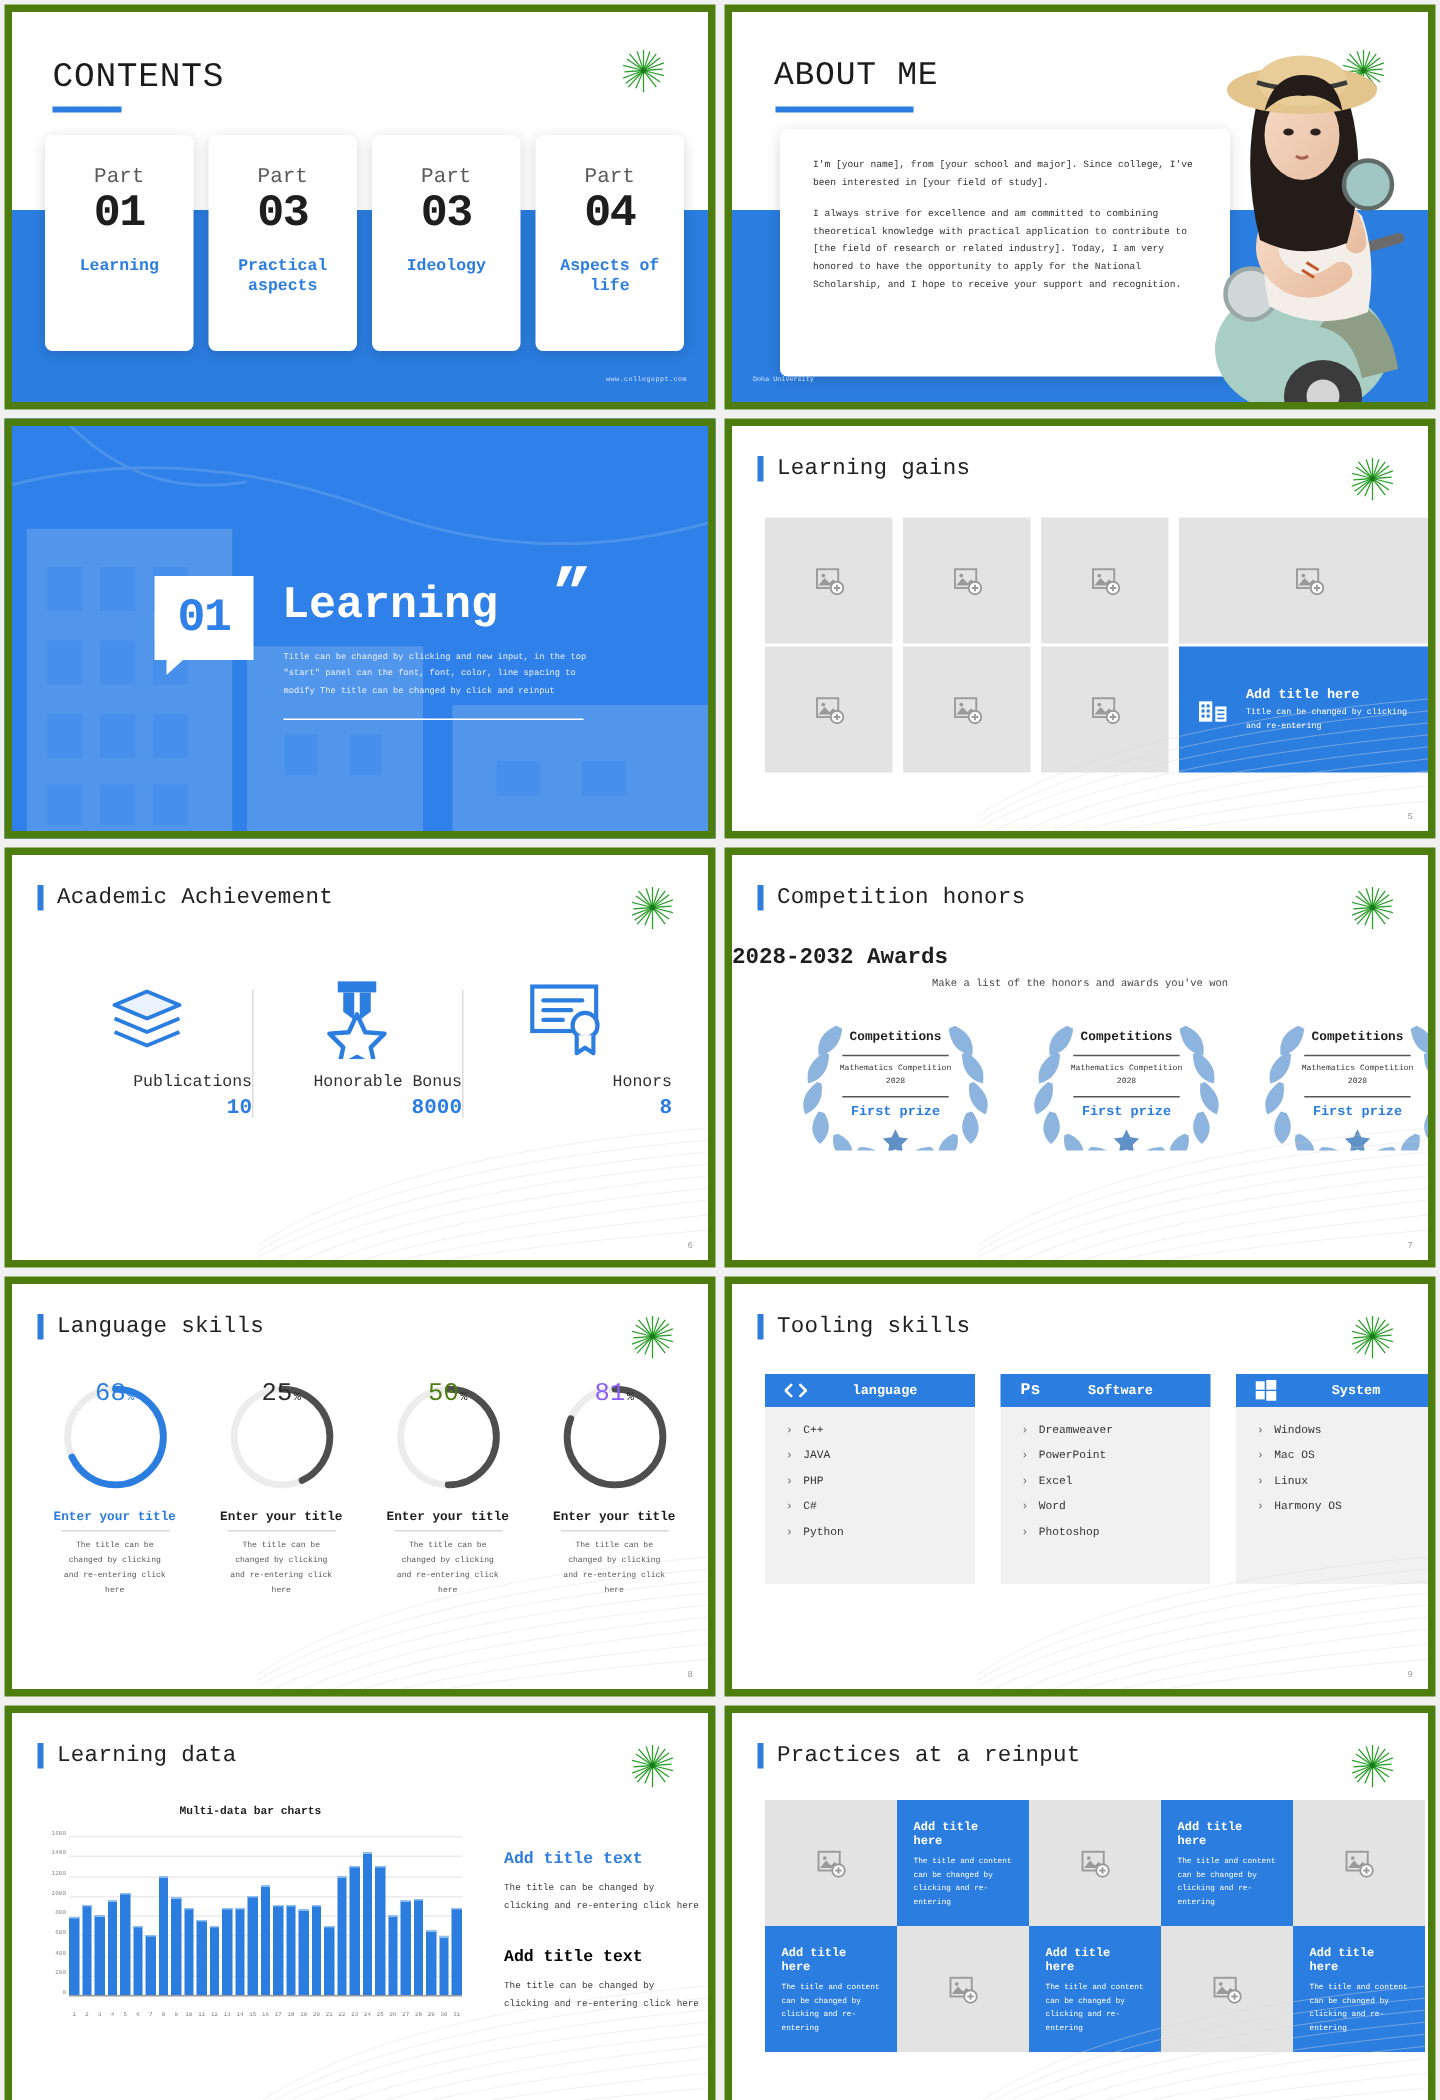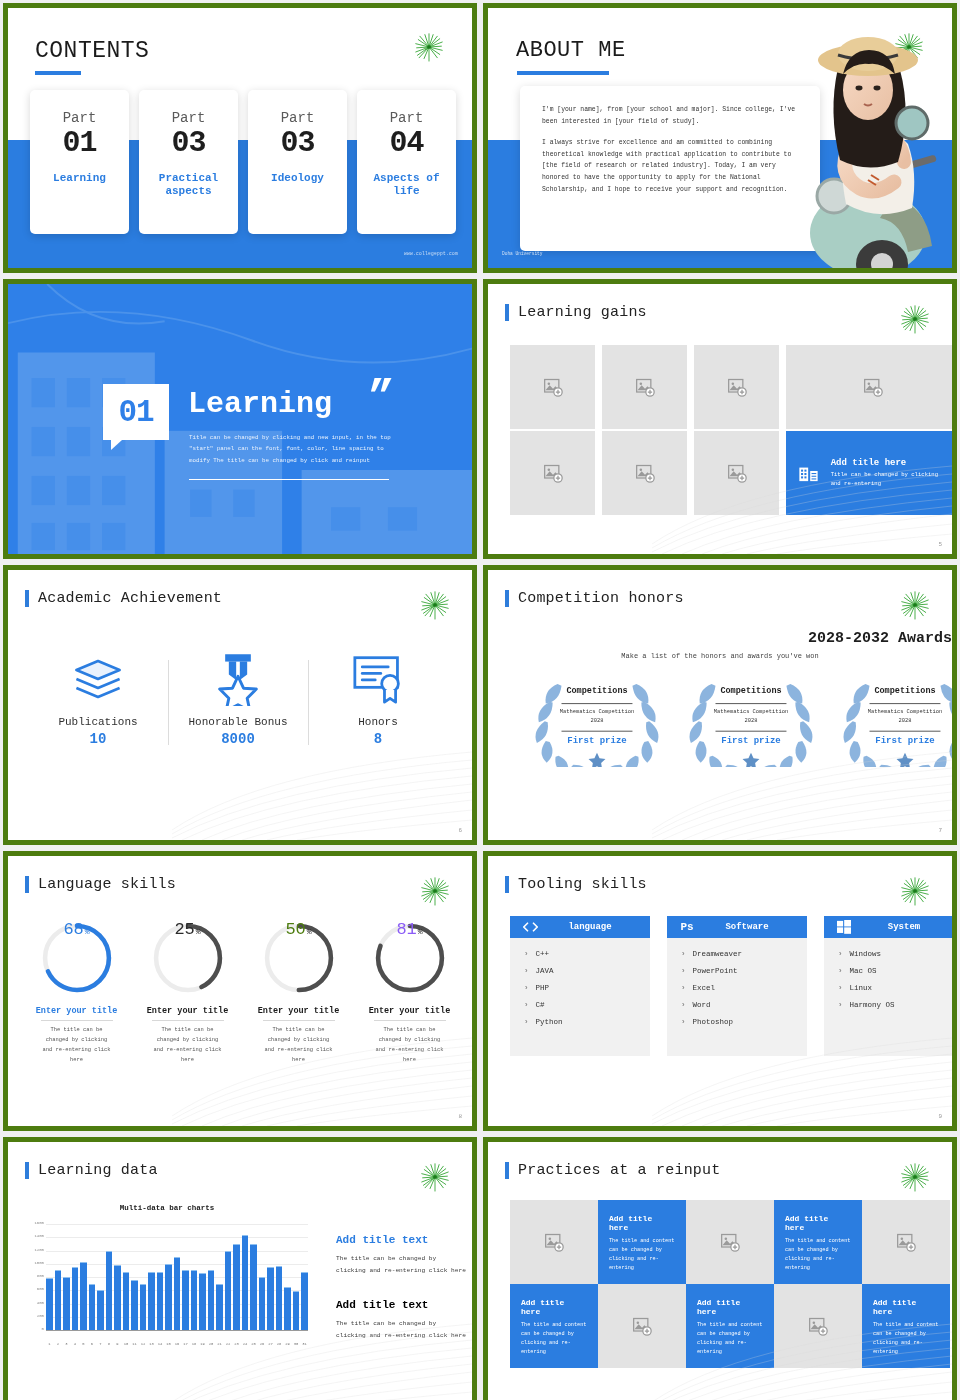--- a/index.html
+++ b/index.html
@@ -121,30 +121,30 @@
   .sl4 .ph-w { width:173px; height:84px; }
   .sl4 .bluecard {
     width:173px; height:84px; background:#2b7de0; display:flex; align-items:center;
     gap:11px; padding:0 12px; color:#fff;
   }
   .sl4 .bluecard .t { font-size:9px; font-weight:700; margin-bottom:3px;}
   .sl4 .bluecard .d { font-size:5.6px; line-height:1.6; }
 
   
   .sl5 .stats { position:absolute; left:20px; top:78px; width:420px; display:flex; }
-  .sl5 .stat { flex:1; text-align:center; position:relative; }
+  .sl5 .stat { flex:1; text-align:right; position:relative; }
   .sl5 .stat + .stat:before {
     content:""; position:absolute; left:0; top:12px; width:1px; height:85px; background:#dcdcdc;
   }
   .sl5 .stat .icon { height:62px; display:flex; align-items:center; justify-content:center; }
   .sl5 .stat .nm { font-size:11px; color:#303030; margin-top:6px; }
   .sl5 .stat .vl { font-size:14px; font-weight:700; color:#2b7de0; margin-top:3px; }
 
   
-  .sl6 .awtitle { position:absolute; left:0; right:0; top:60px; text-align:right;
+  .sl6 .awtitle { position:absolute; left:0; right:0; top:60px; text-align:left;
     font-size:15px; font-weight:700; color:#1e1e1e; }
   .sl6 .awsub { position:absolute; left:0; right:0; top:82px; text-align:center;
     font-size:7px; color:#444; }
   .sl6 .wreaths { position:absolute; left:40px; top:106px; display:flex; gap:16px; }
   .sl6 .wreath { width:138px; height:90px; position:relative; }
 
   
   .sl7 .items { position:absolute; left:16px; top:64px; display:flex; gap:6px; }
   .sl7 .item { width:105px; text-align:center; }
   .sl7 .ring { width:76px; height:76px; margin:0 auto; position:relative; }

